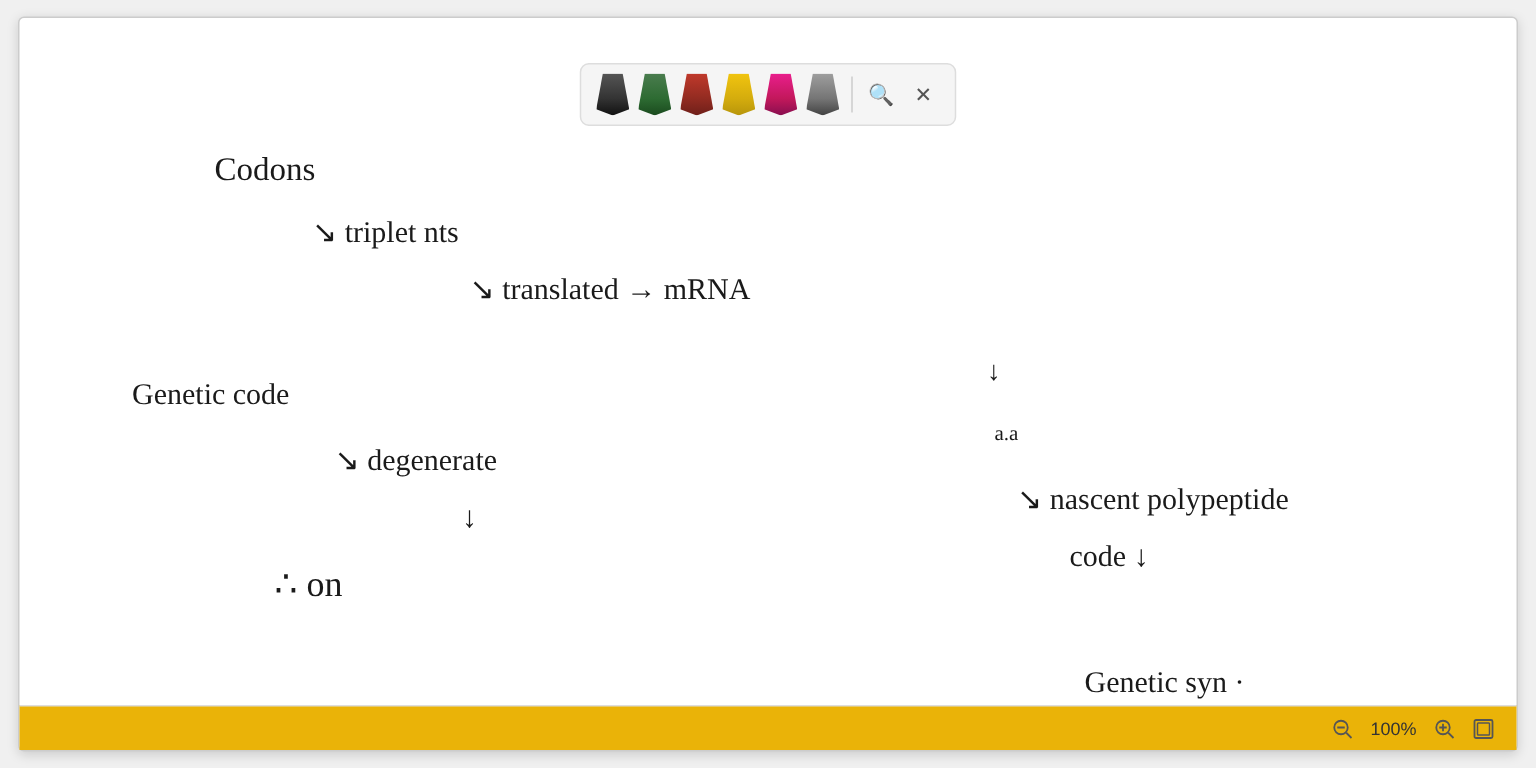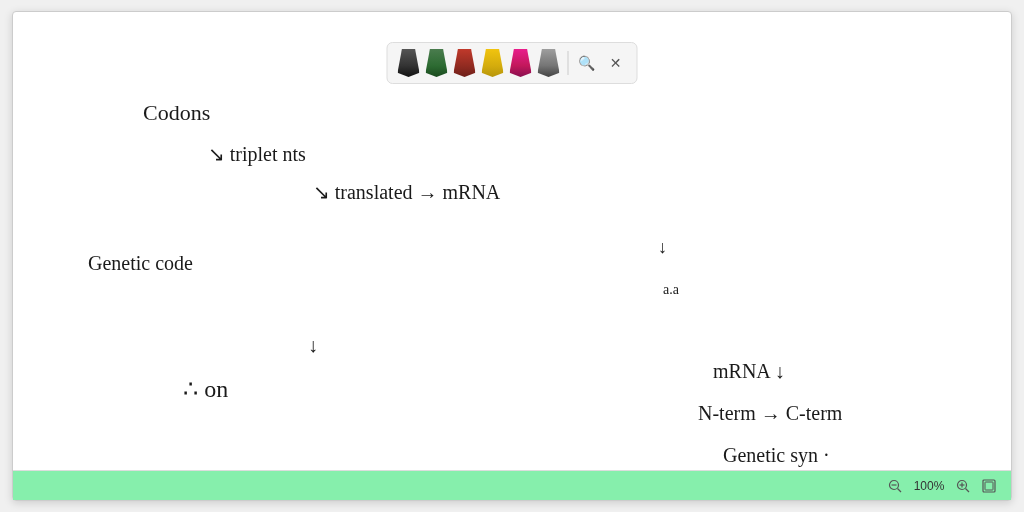--- a/index.html
+++ b/index.html
@@ -111,21 +111,21 @@
       white-space: nowrap;
     }
 
     
     .status-bar {
       position: absolute;
       bottom: 0;
       left: 0;
       right: 0;
       height: 30px;
-      background: #86efac;
+      background: #eab308;
       border-top: 1px solid #ddd;
       display: flex;
       align-items: center;
       justify-content: flex-end;
       padding: 0 12px;
       gap: 6px;
     }
 
     .zoom-btn {
       width: 20px;
@@ -174,27 +174,28 @@
     <div class="toolbar-btn">✕</div>
   </div>
 
   <div class="canvas-area">
 
     <div class="hw-text" style="top: 88px; left: 130px; font-size: 22px;">Codons</div>
     <div class="hw-text" style="top: 168px; left: 300px; font-size: 20px;">↘ translated → mRNA</div>
     <div class="hw-text" style="top: 130px; left: 195px; font-size: 20px;">↘ triplet nts</div>
 
     <div class="hw-text" style="top: 240px; left: 75px; font-size: 20px; text-align: right;">Genetic code</div>
+    <div class="hw-text" style="top: 282px; left: 210px; font-size: 20px;">↘ degenerate</div>
     <div class="hw-text" style="top: 322px; left: 295px; font-size: 20px;">↓</div>
     <div class="hw-text" style="top: 363px; left: 170px; font-size: 24px;">∴  on</div>
 
     <div class="hw-text" style="top: 225px; left: 645px; font-size: 18px;">↓</div>
     <div class="hw-text" style="top: 270px; left: 650px; font-size: 14px;">a.a</div>
-    <div class="hw-text" style="top: 348px; left: 700px; font-size: 20px;">mRNA ↓</div>
-    <div class="hw-text" style="top: 390px; left: 685px; font-size: 20px;">N-term → C-term</div>
+    <div class="hw-text" style="top: 308px; left: 665px; font-size: 20px;">↘ nascent polypeptide</div>
+    <div class="hw-text" style="top: 348px; left: 700px; font-size: 20px;">code ↓</div>
     <div class="hw-text" style="top: 432px; left: 710px; font-size: 20px;">Genetic syn ·</div>
 
   </div>
 
   <div class="status-bar">
     <div class="zoom-btn">
       <svg width="14" height="14" viewBox="0 0 14 14" fill="none" xmlns="http://www.w3.org/2000/svg">
         <circle cx="6" cy="6" r="4.5" stroke="#555" stroke-width="1.2"></circle>
         <line x1="9.5" y1="9.5" x2="13" y2="13" stroke="#555" stroke-width="1.2"></line>
         <line x1="3.5" y1="6" x2="8.5" y2="6" stroke="#555" stroke-width="1.2"></line>

